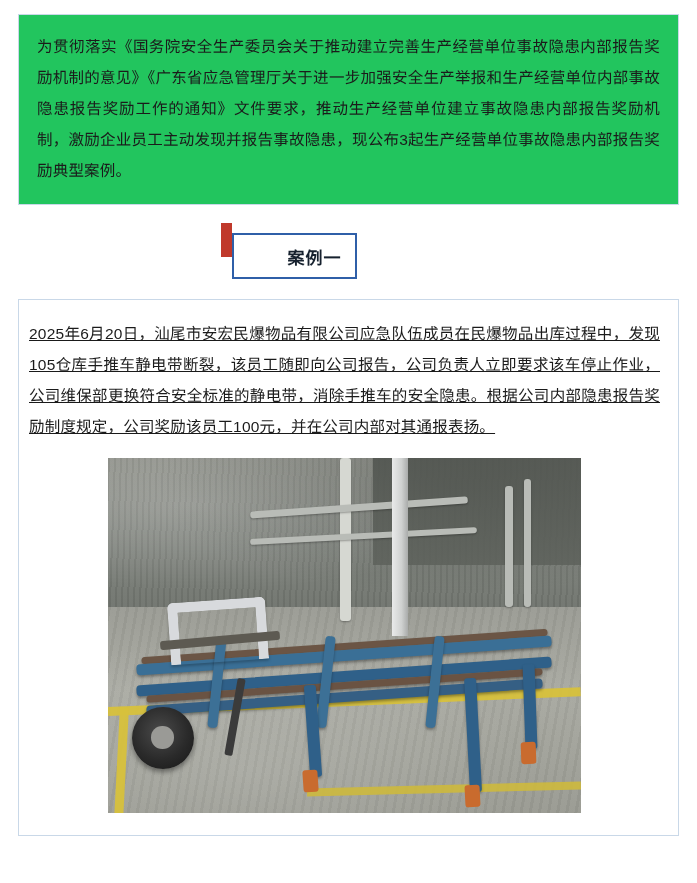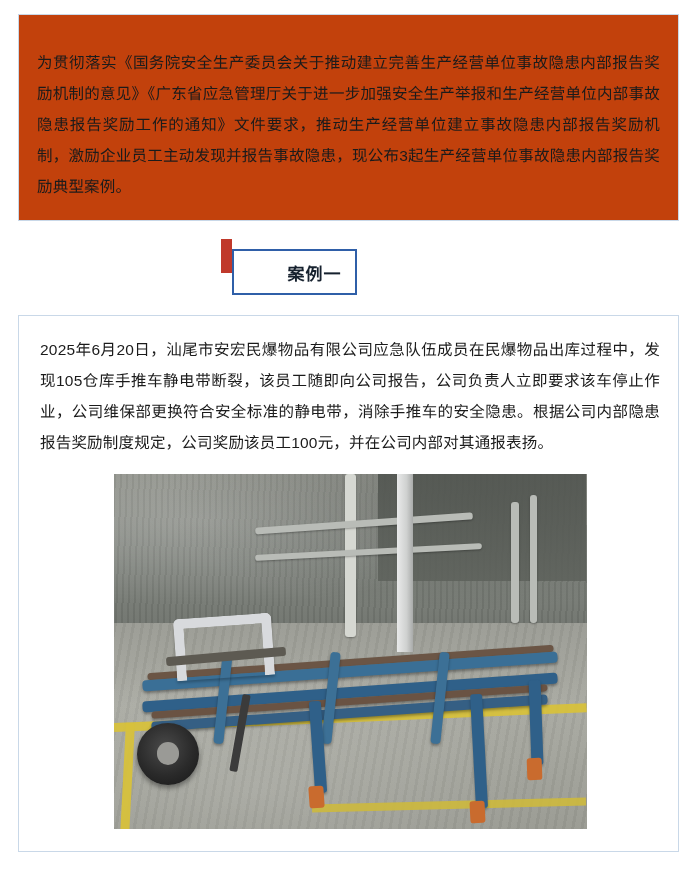--- a/index.html
+++ b/index.html
@@ -15,23 +15,23 @@
   }
   .page {
     width: 697px;
     box-sizing: border-box;
     padding: 14px 18px 18px 18px;
   }
 
   
   .intro-panel {
     border: 1px solid #c9d8e8;
-    background: #c2410c;
+    background: #22c55e;
     box-sizing: border-box;
-    padding: 32px 18px 18px 18px;
+    padding: 16px 18px 18px 18px;
   }
   .intro-text {
     font-size: 15.5px;
     line-height: 2.0;
     letter-spacing: 0.2px;
     text-align: justify;
     color: #1b1b1b;
     margin: 0;
   }
 
@@ -69,21 +69,22 @@
     width: 11px;
     height: 34px;
     background: #c0392b;
   }
 
   
   .body-panel {
     border: 1px solid #c9d8e8;
     background: #ffffff;
     box-sizing: border-box;
-    padding: 18px 18px 22px 21px;
+    padding: 18px 18px 22px 10px;
+    text-decoration: underline;
   }
   .body-text {
     font-size: 15.5px;
     line-height: 2.0;
     letter-spacing: 0.2px;
     text-align: justify;
     color: #1b1b1b;
     margin: 0 0 16px 0;
   }
 

